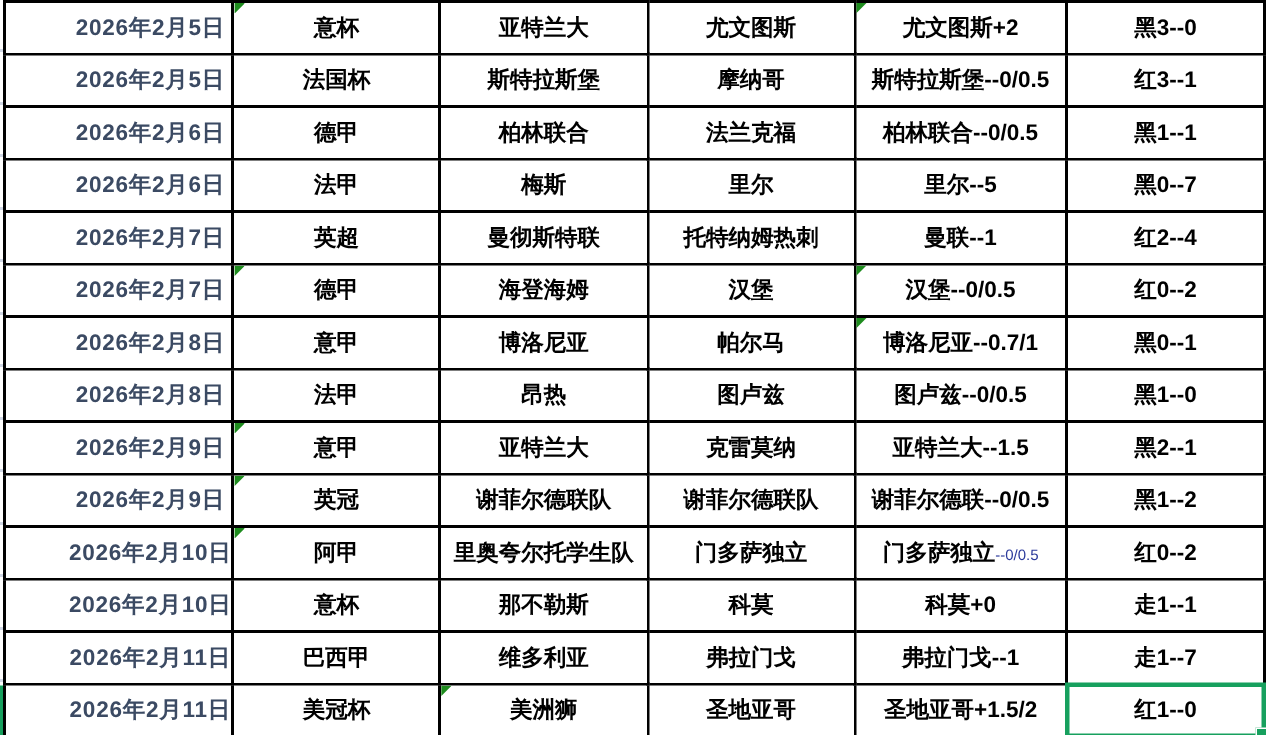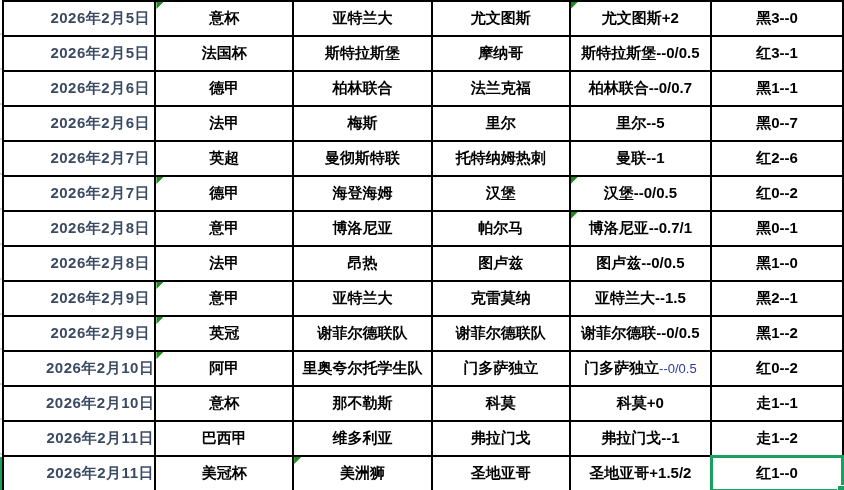--- a/index.html
+++ b/index.html
@@ -64,21 +64,21 @@
   }
   td.col-date .cell-text {
     color: var(--date-text);
     letter-spacing: 0.5px;
     margin-left: 42px;
   }
   .cell-text { pointer-events: none; }
   .alt-seg {
     color: var(--alt-segment-blue);
     font-weight: normal;
-    font-size: 13px;
+    font-size: 10px;
   }
   
   .tri {
     position: absolute;
     left: 0;
     top: 0;
     width: 7px;
     height: 7px;
     background: var(--indicator-green);
     clip-path: polygon(0 0, 100% 0, 0 100%);
@@ -134,38 +134,38 @@
           <td class="col-home"><span class="cell-text">斯特拉斯堡</span></td>
           <td class="col-away"><span class="cell-text">摩纳哥</span></td>
           <td class="col-handicap"><span class="cell-text">斯特拉斯堡--0/0.5</span></td>
           <td class="col-result"><span class="cell-text">红3--1</span></td>
         </tr>
         <tr>
           <td class="col-date"><span class="cell-text">2026年2月6日</span></td>
           <td class="col-league"><span class="cell-text">德甲</span></td>
           <td class="col-home"><span class="cell-text">柏林联合</span></td>
           <td class="col-away"><span class="cell-text">法兰克福</span></td>
-          <td class="col-handicap"><span class="cell-text">柏林联合--0/0.7</span></td>
+          <td class="col-handicap"><span class="cell-text">柏林联合--0/0.5</span></td>
           <td class="col-result"><span class="cell-text">黑1--1</span></td>
         </tr>
         <tr>
           <td class="col-date"><span class="cell-text">2026年2月6日</span></td>
           <td class="col-league"><span class="cell-text">法甲</span></td>
           <td class="col-home"><span class="cell-text">梅斯</span></td>
           <td class="col-away"><span class="cell-text">里尔</span></td>
           <td class="col-handicap"><span class="cell-text">里尔--5</span></td>
           <td class="col-result"><span class="cell-text">黑0--7</span></td>
         </tr>
         <tr>
           <td class="col-date"><span class="cell-text">2026年2月7日</span></td>
           <td class="col-league"><span class="cell-text">英超</span></td>
           <td class="col-home"><span class="cell-text">曼彻斯特联</span></td>
           <td class="col-away"><span class="cell-text">托特纳姆热刺</span></td>
           <td class="col-handicap"><span class="cell-text">曼联--1</span></td>
-          <td class="col-result"><span class="cell-text">红2--6</span></td>
+          <td class="col-result"><span class="cell-text">红2--4</span></td>
         </tr>
         <tr>
           <td class="col-date"><span class="cell-text">2026年2月7日</span></td>
           <td class="col-league"><span class="tri"></span><span class="cell-text">德甲</span></td>
           <td class="col-home"><span class="cell-text">海登海姆</span></td>
           <td class="col-away"><span class="cell-text">汉堡</span></td>
           <td class="col-handicap"><span class="tri"></span><span class="cell-text">汉堡--0/0.5</span></td>
           <td class="col-result"><span class="cell-text">红0--2</span></td>
         </tr>
         <tr>
@@ -215,21 +215,21 @@
           <td class="col-away"><span class="cell-text">科莫</span></td>
           <td class="col-handicap"><span class="cell-text">科莫+0</span></td>
           <td class="col-result"><span class="cell-text">走1--1</span></td>
         </tr>
         <tr>
           <td class="col-date"><span class="cell-text">2026年2月11日</span></td>
           <td class="col-league"><span class="cell-text">巴西甲</span></td>
           <td class="col-home"><span class="cell-text">维多利亚</span></td>
           <td class="col-away"><span class="cell-text">弗拉门戈</span></td>
           <td class="col-handicap"><span class="cell-text">弗拉门戈--1</span></td>
-          <td class="col-result"><span class="cell-text">走1--2</span></td>
+          <td class="col-result"><span class="cell-text">走1--7</span></td>
         </tr>
         <tr>
           <td class="col-date"><span class="cell-text">2026年2月11日</span></td>
           <td class="col-league"><span class="cell-text">美冠杯</span></td>
           <td class="col-home"><span class="tri"></span><span class="cell-text">美洲狮</span></td>
           <td class="col-away"><span class="cell-text">圣地亚哥</span></td>
           <td class="col-handicap"><span class="cell-text">圣地亚哥+1.5/2</span></td>
           <td class="col-result"><span class="cell-text">红1--0</span><div class="sel-border"></div><div class="fill-handle"></div></td>
         </tr>
       </tbody>

